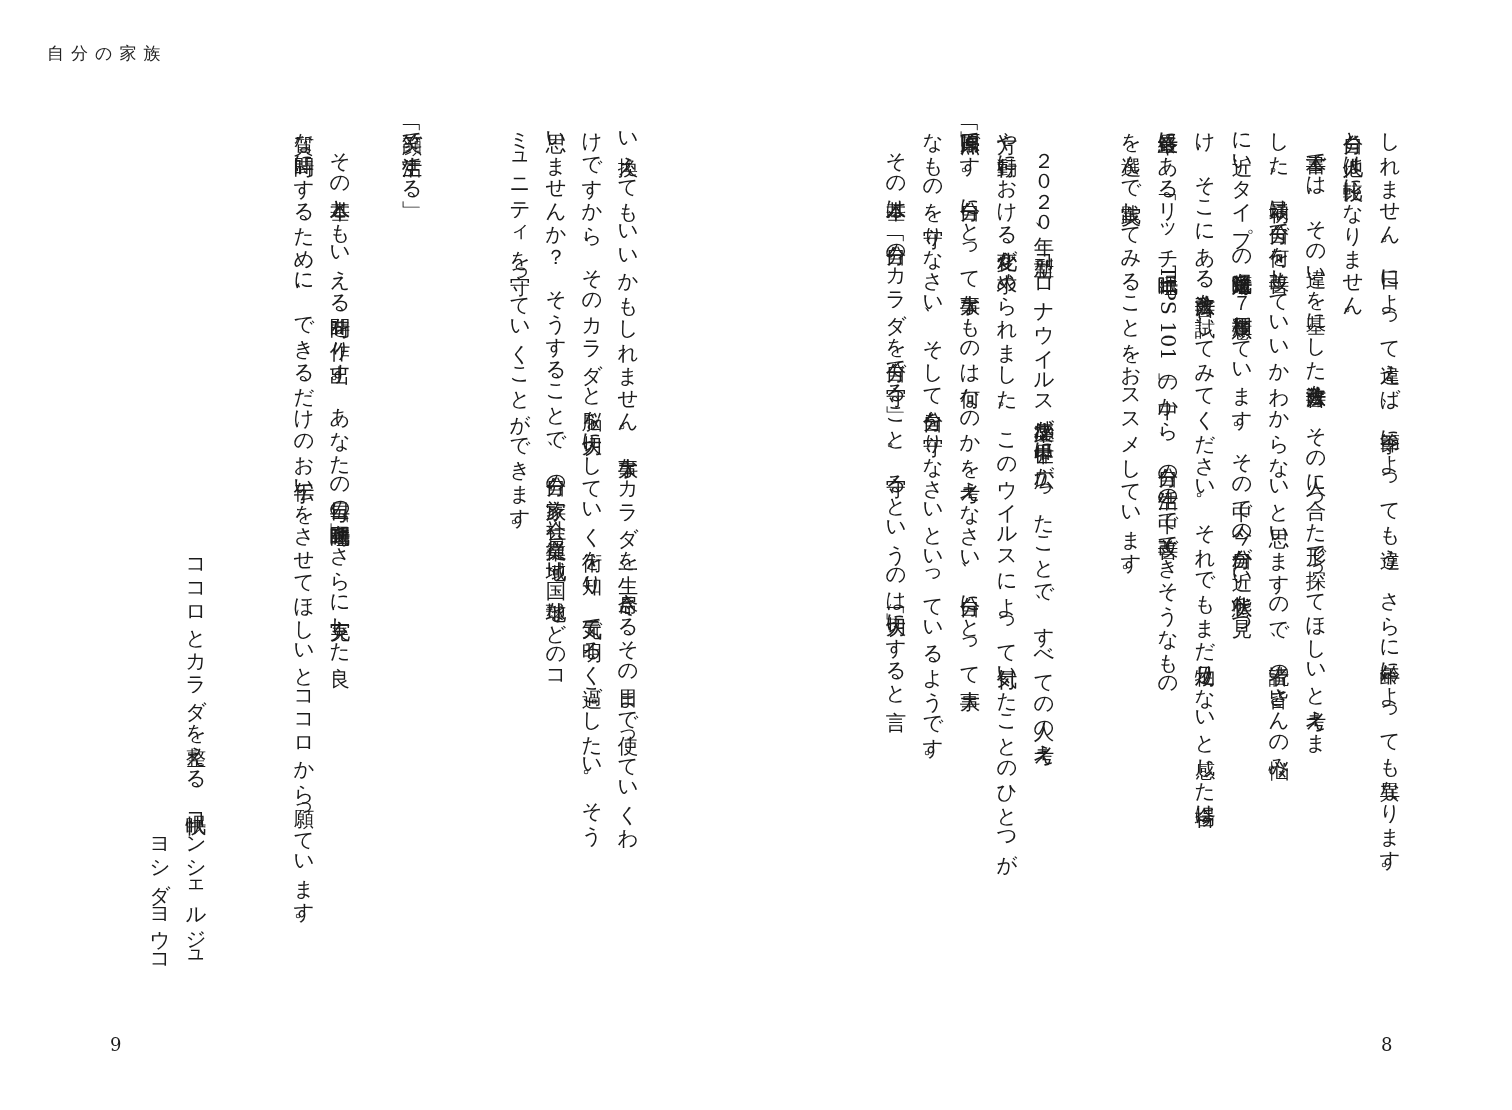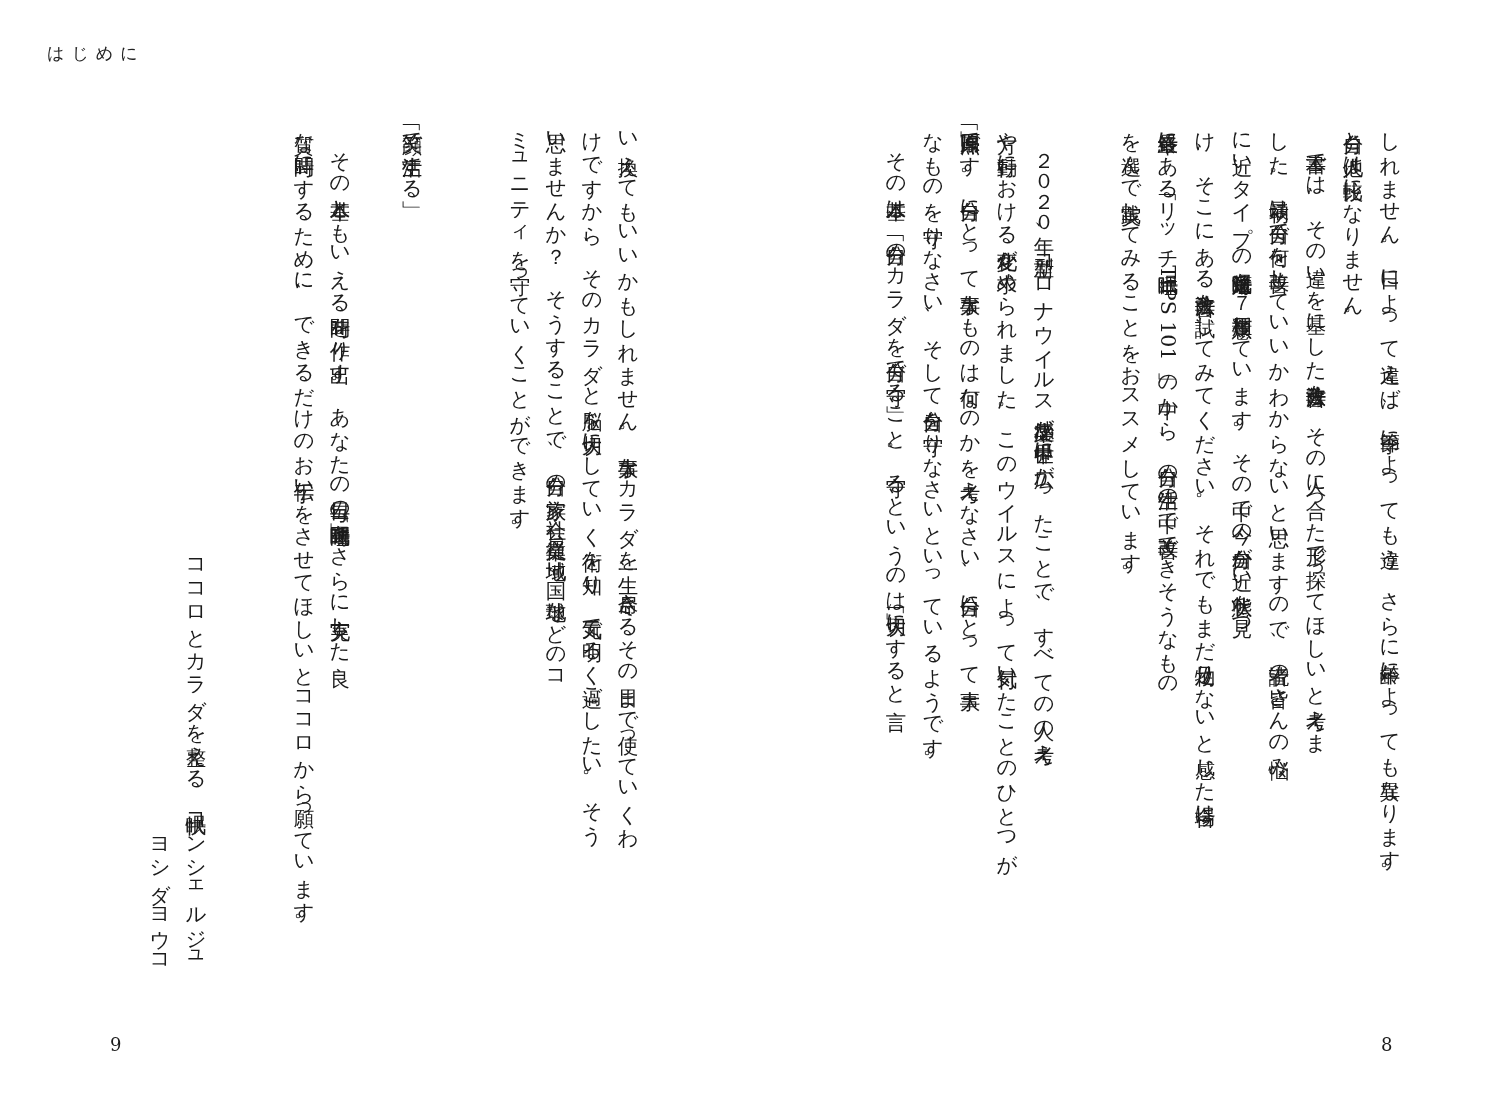--- a/index.html
+++ b/index.html
@@ -52,21 +52,21 @@
     font-size: 18px;
     color: #1b1b1b;
   }
   .folio-left  { left: 110px;  top: 1034px; }
   .folio-right { left: 1381px; top: 1034px; }
 </style>
 </head>
 <body>
 
 <div>
-  <div class="running-head">はじめに</div>
+  <div class="running-head">自分の家族</div>
 
   <div class="vtext p8">
       <div class="vline">しれません。日によって違えば、季節によっても違う、さらに年齢によっても異なります。</div>
       <div class="vline">自分と他人は比較になりません。</div>
       <div class="vline">　本書では、その違いを基にした改善方法を、その人に合った形で探ってほしいと考えま</div>
       <div class="vline">した。最初は自分で何を改善していいかわからないと思いますので、読者の皆さんの悩み</div>
       <div class="vline">に近いタイプの睡眠対策法を７種類用意しています。その中で今の自分が近い状態を見つ</div>
       <div class="vline">け、そこにある改善方法を試してみてください。それでもまだ物足りないと感じた場合は、</div>
       <div class="vline">最終章にある「リッチ睡眠 TIPS 101」の中から、自分の生活の中で改善できそうなもの</div>
       <div class="vline">を選んで実践してみることをおススメしています。</div>

